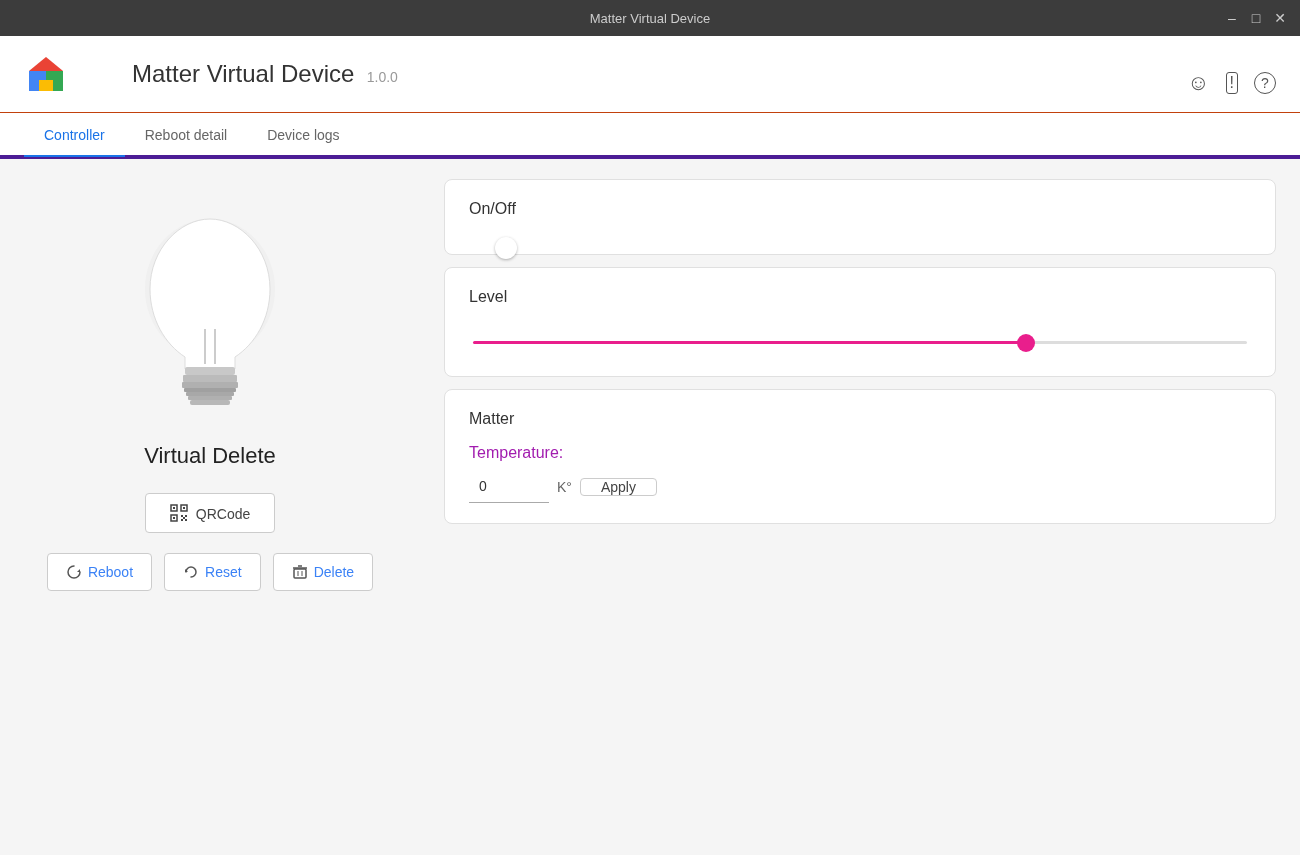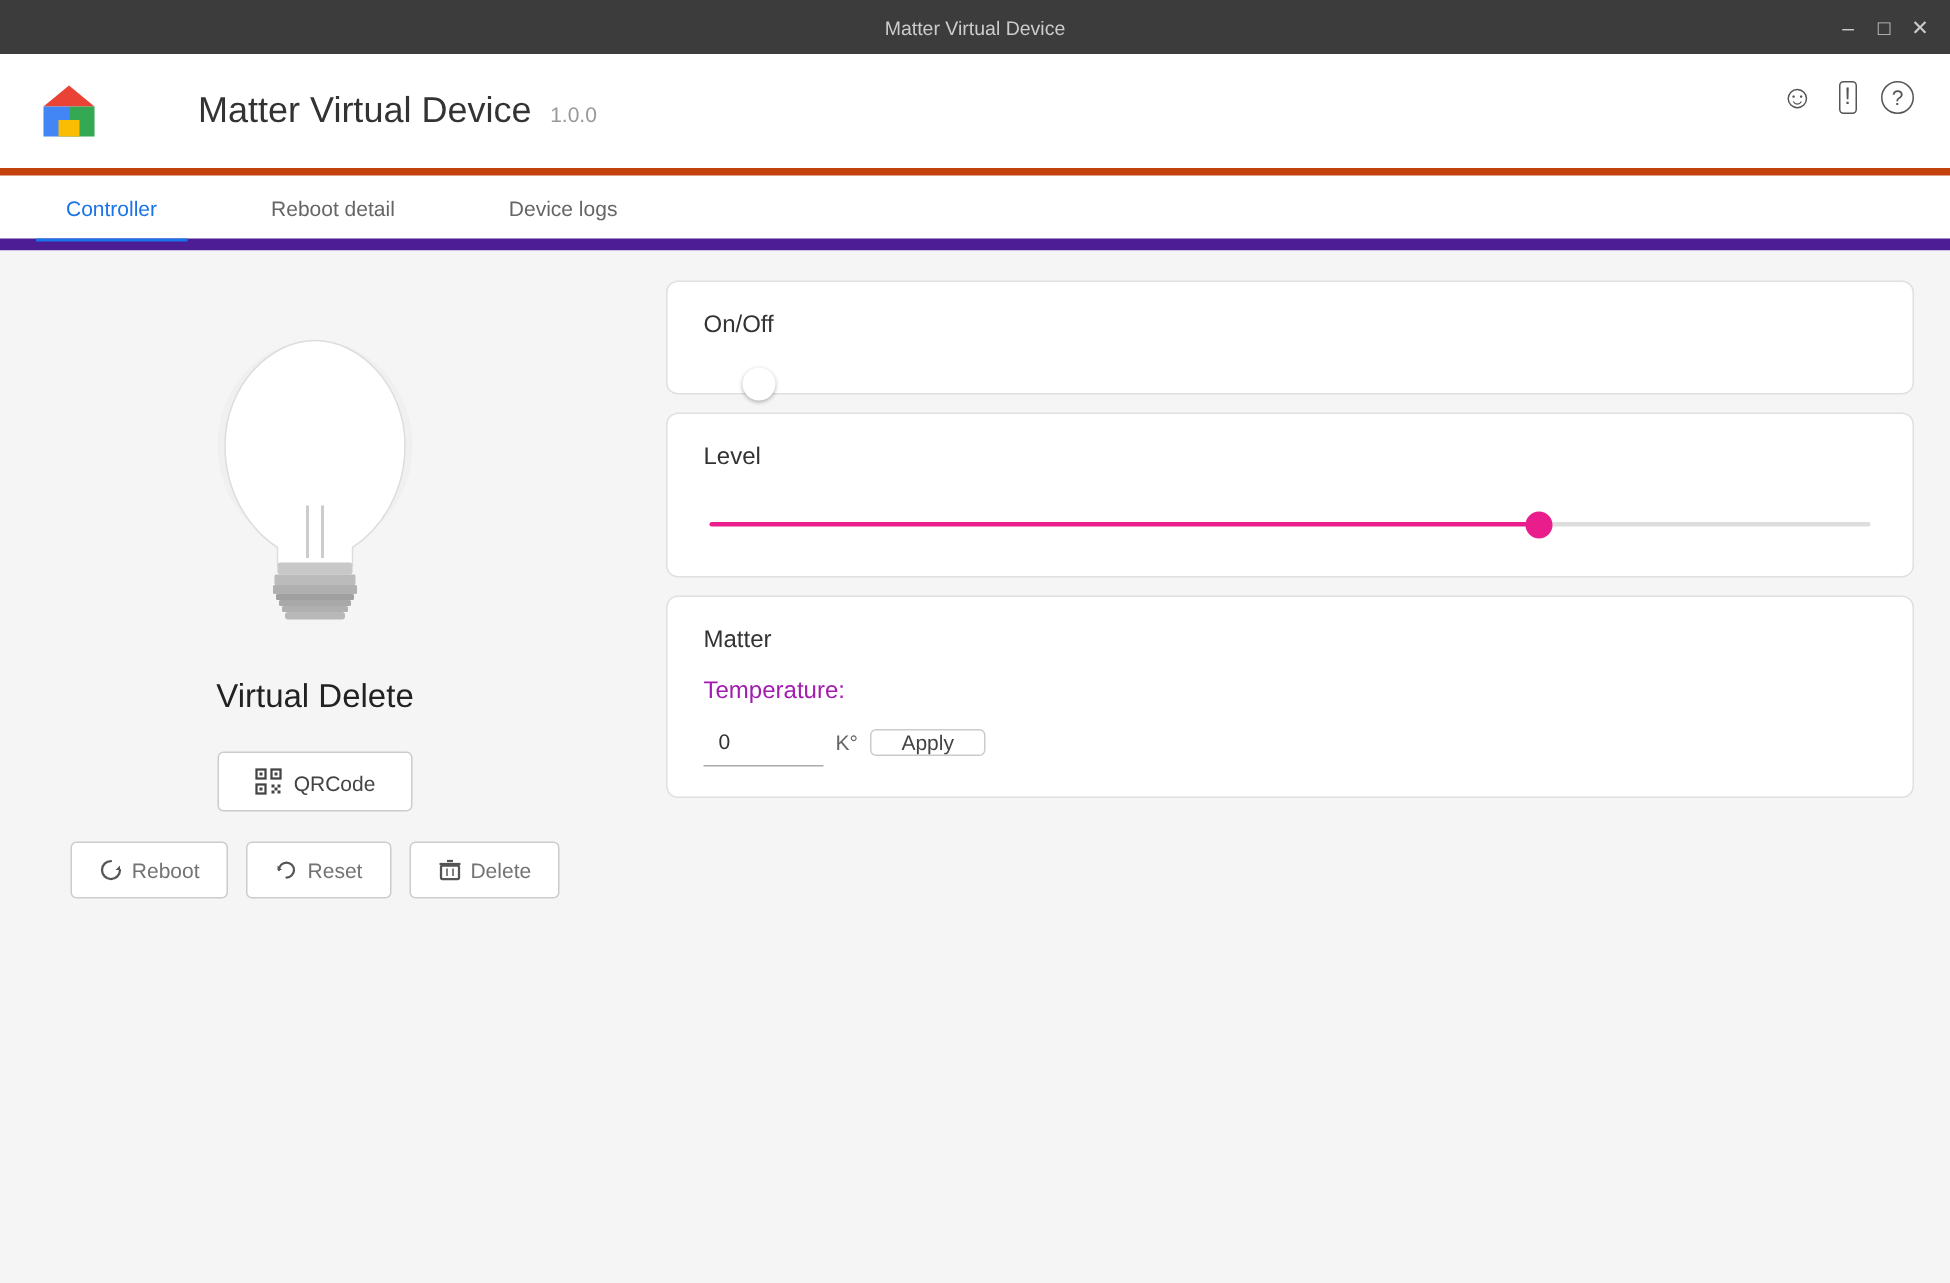--- a/index.html
+++ b/index.html
@@ -49,23 +49,23 @@
       background: #fff;
       margin: 0;
       height: 819px;
       display: flex;
       flex-direction: column;
     }
 
     
     .header {
       display: flex;
-      align-items: flex-start;
+      align-items: flex-end;
       padding: 16px 24px;
-      border-bottom: 5px solid #c2410c;
+      border-bottom: 1px solid #c2410c;
       justify-content: space-between;
     }
     .header-left {
       display: flex;
       align-items: center;
       gap: 14px;
     }
     .logo-icon {
       width: 44px;
       height: 44px;
@@ -92,22 +92,21 @@
       font-size: 22px;
       display: flex;
       align-items: center;
       justify-content: center;
     }
 
     
     .tabs {
       display: flex;
       padding: 0 24px;
-      border-bottom: 8px solid #4c1d95;
-      gap: 36px;
+      border-bottom: 4px solid #4c1d95;
     }
     .tab {
       padding: 14px 20px 12px;
       font-size: 14px;
       color: #666;
       cursor: pointer;
       border: none;
       background: none;
       position: relative;
       border-bottom: 2px solid transparent;
@@ -166,21 +165,21 @@
     .action-btn {
       display: flex;
       align-items: center;
       gap: 6px;
       padding: 10px 18px;
       border: 1px solid #ccc;
       background: #fff;
       border-radius: 4px;
       cursor: pointer;
       font-size: 14px;
-      color: #737373;
+      color: #3b82f6;
     }
 
     
     .right-panel {
       flex: 1;
       padding: 20px 24px;
       display: flex;
       flex-direction: column;
       gap: 12px;
       overflow-y: auto;

